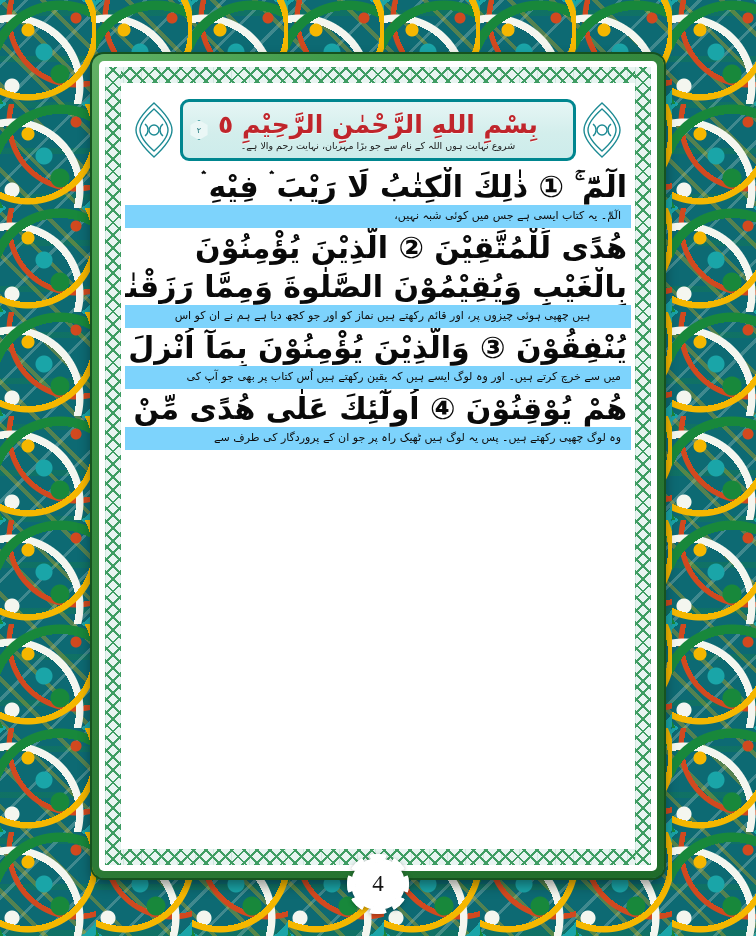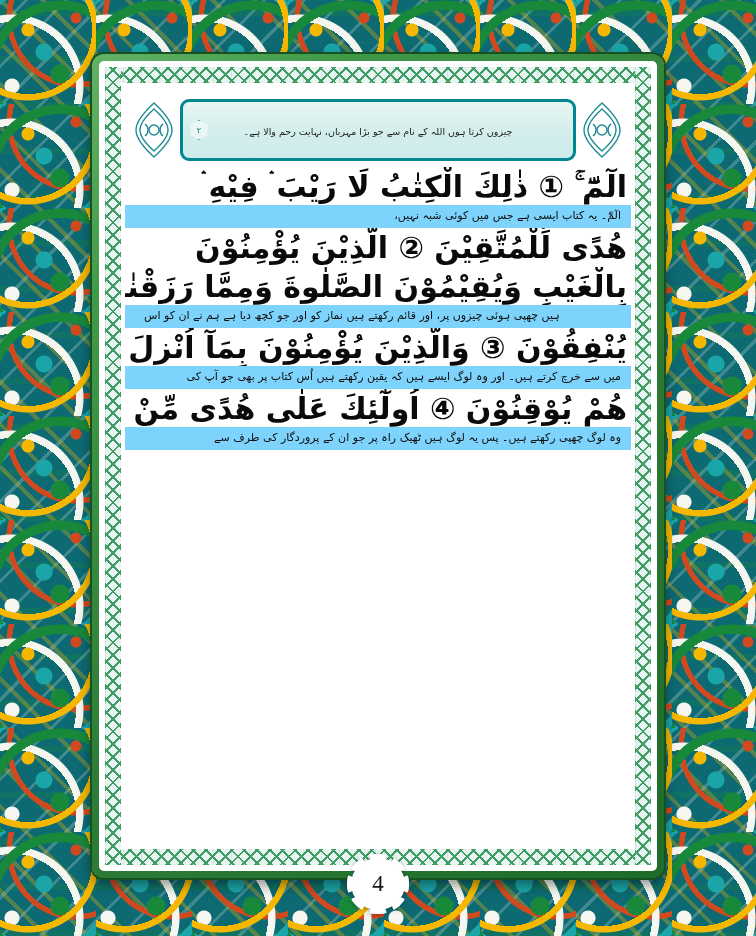--- a/index.html
+++ b/index.html
@@ -153,21 +153,21 @@
     font-size:11px;
     color:#0d0d0d;
     padding:4px 10px 5px;
     line-height:1.25;
     white-space:nowrap;
     overflow:hidden;
   }
   .trans-band.spread{
     display:flex;justify-content:space-between;align-items:center;
   }
-  .trans-band.right{text-align:left;padding-left:19px;}
+  .trans-band.right{text-align:center;padding-left:19px;}
   .trans-band.center{text-align:center;}
 
   
   #page-number{
     position:absolute;
     left:50%;transform:translateX(-50%);
     bottom:26px;
     width:54px;height:52px;
     display:flex;align-items:center;justify-content:center;
     z-index:9;
@@ -224,21 +224,22 @@
               <path d="M22 9 C31 17 36 25 36 30 C36 35 31 43 22 51 C13 43 8 35 8 30 C8 25 13 17 22 9 Z"></path>
               <circle cx="22" cy="30" r="5"></circle>
               <path d="M13 24 C17 27 17 33 13 36"></path>
               <path d="M31 24 C27 27 27 33 31 36"></path>
             </g>
           </svg>
         </div>
 
         <div id="bismillah-panel">
           <div id="bismillah-verse-no" class="hexa">٢</div>
-          <div id="bismillah-urdu">چیزوں کرتا ہوں اللہ کے نام سے جو بڑا مہربان، نہایت رحم والا ہے۔</div>
+          <div id="bismillah-text">بِسْمِ اللهِ الرَّحْمٰنِ الرَّحِيْمِ ٥</div>
+          <div id="bismillah-urdu">شروع نہایت ہوں اللہ کے نام سے جو بڑا مہربان، نہایت رحم والا ہے۔</div>
         </div>
 
         <div class="medallion">
           <svg viewBox="0 0 44 60" aria-hidden="true">
             <g fill="none" stroke="#1e8b94" stroke-width="1.4">
               <path d="M22 3 C34 14 40 24 40 30 C40 36 34 46 22 57 C10 46 4 36 4 30 C4 24 10 14 22 3 Z"></path>
               <path d="M22 9 C31 17 36 25 36 30 C36 35 31 43 22 51 C13 43 8 35 8 30 C8 25 13 17 22 9 Z"></path>
               <circle cx="22" cy="30" r="5"></circle>
               <path d="M13 24 C17 27 17 33 13 36"></path>
               <path d="M31 24 C27 27 27 33 31 36"></path>

